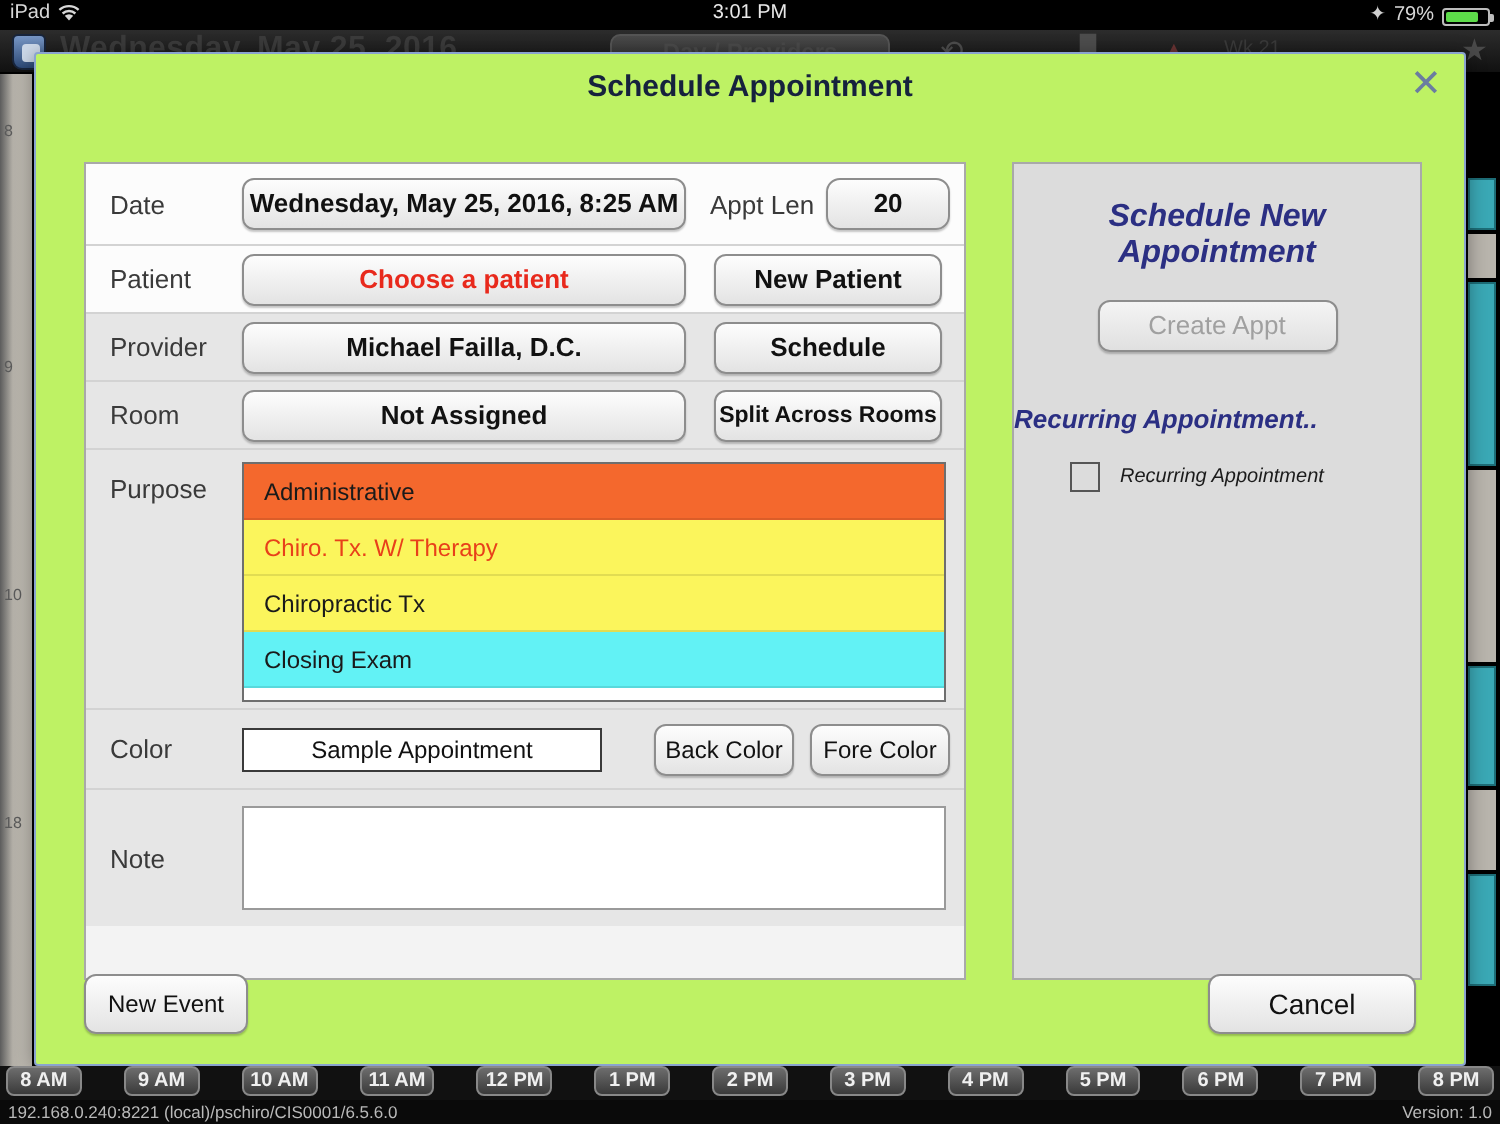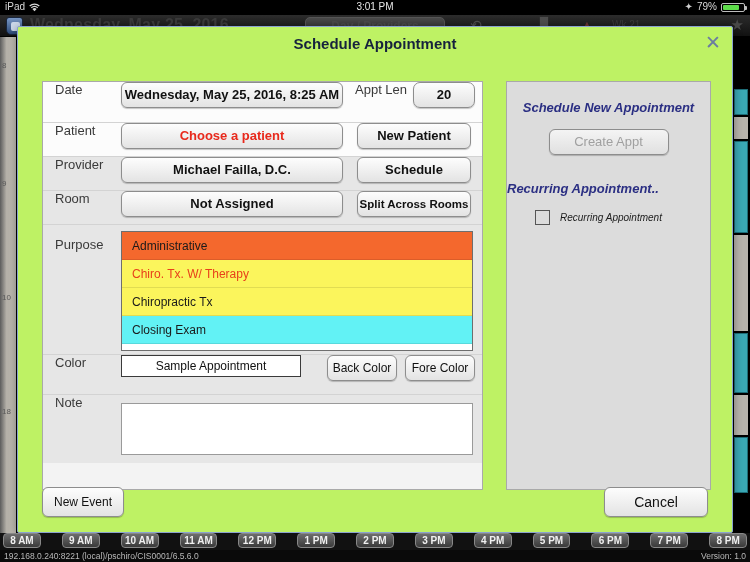--- a/index.html
+++ b/index.html
@@ -9,21 +9,21 @@
     overflow: hidden;
     background: #000;
   }
   #root { position: relative; width: 750px; height: 562px; background: #000; }
 
   
   .ios-statusbar {
     position: absolute; top: 0; left: 0; width: 750px; height: 15px;
     background: #000; color: #d8d8d8; font-size: 10px;
   }
-  .ios-left { position: absolute; left: 5px; top: 1px; display: flex; align-items: center; gap: 4px; }
+  .ios-left { position: absolute; left: 5px; top: 1px; display: flex; gap: 4px; }
   .ios-center { position: absolute; left: 0; right: 0; top: 1px; text-align: center; font-size: 10px; color: #e8e8e8; }
   .ios-right { position: absolute; right: 5px; top: 1px; display: flex; align-items: center; gap: 4px; }
   .wifi-ico { display:inline-block; width: 11px; height: 9px; position: relative; top: 1px; }
   .bt-ico { font-size: 10px; color: #d0d0d0; }
   .batt { display: inline-block; width: 24px; height: 9px; border: 1px solid #bdbdbd;
           border-radius: 2px; position: relative; top: 1px; padding: 1px; }
   .batt i { display: block; width: 80%; height: 100%; background: #5ddb4a; border-radius: 1px; }
   .batt:after { content: ""; position: absolute; right: -3px; top: 2px; width: 2px; height: 4px;
                 background: #bdbdbd; border-radius: 0 1px 1px 0; }
 
@@ -63,21 +63,21 @@
   .modal-title { position: absolute; top: 8px; left: 0; right: 0; text-align: center;
                  font-size: 15px; font-weight: bold; color: #16223d; }
   .modal-close { position: absolute; right: 8px; top: 6px; width: 22px; height: 22px;
                  color: #6b7da0; font-size: 19px; line-height: 20px; text-align: center; cursor: pointer; font-weight: 300; }
 
   
   .form-panel {
     position: absolute; left: 24px; top: 54px; width: 441px; height: 409px;
     background: #f3f3f3; border: 1px solid #a9a9a9;
   }
-  .frow { position: relative; width: 100%; border-bottom: 1px solid #d3d3d3; display: flex; }
+  .frow { position: relative; width: 100%; border-bottom: 1px solid #d3d3d3; display: flex; align-items: center; }
   .frow.alt { background: #e6e6e6; }
   .frow.white { background: #fcfcfc; }
   .flabel { width: 78px; padding-left: 12px; font-size: 13px; color: #3a3a3a; flex: none; }
 
   .btn {
     background: linear-gradient(#fdfdfd, #e3e3e3);
     border: 1px solid #8d8d8d; border-radius: 6px;
     font-size: 13px; font-weight: bold; color: #111;
     text-align: center; cursor: pointer;
     box-shadow: 0 1px 1px rgba(0,0,0,.22);
@@ -103,21 +103,21 @@
   .color-field { width: 180px; height: 22px; background: #fff; border: 1px solid #3a3a3a;
                  font-size: 12px; color: #111; text-align: center; line-height: 20px; }
   .btn-color { width: 70px; height: 26px; line-height: 24px; font-weight: normal; font-size: 12px; margin-left: 8px; }
   .note-area { width: 352px; height: 52px; background: #fff; border: 1px solid #9a9a9a; margin: 8px 0; }
 
   
   .side-panel {
     position: absolute; left: 488px; top: 54px; width: 205px; height: 409px;
     background: #dcdcdc; border: 1px solid #a9a9a9;
   }
-  .side-head { margin-top: 18px; text-align: center; font-size: 13px; font-style: italic;
+  .side-head { margin-top: 18px; text-align: center; font-size: 16px; font-style: italic;
                font-weight: bold; color: #2b2f83; }
   .btn-create { display: block; margin: 14px auto 0; width: 120px; height: 26px; line-height: 24px;
                 color: #a0a0a0; font-weight: normal; font-size: 13px;
                 background: linear-gradient(#f4f4f4, #e0e0e0); }
   .side-head2 { margin-top: 26px; font-size: 13px; font-style: italic;
                 font-weight: bold; color: #2b2f83; }
   .chk-row { margin-top: 14px; padding-left: 28px; display: flex; align-items: center; gap: 10px; }
   .chk { width: 15px; height: 15px; background: #dcdcdc; border: 1px solid #555; flex: none; cursor: pointer; }
   .chk-lbl { font-size: 10px; color: #1b1b1b; font-style: italic; }
 

